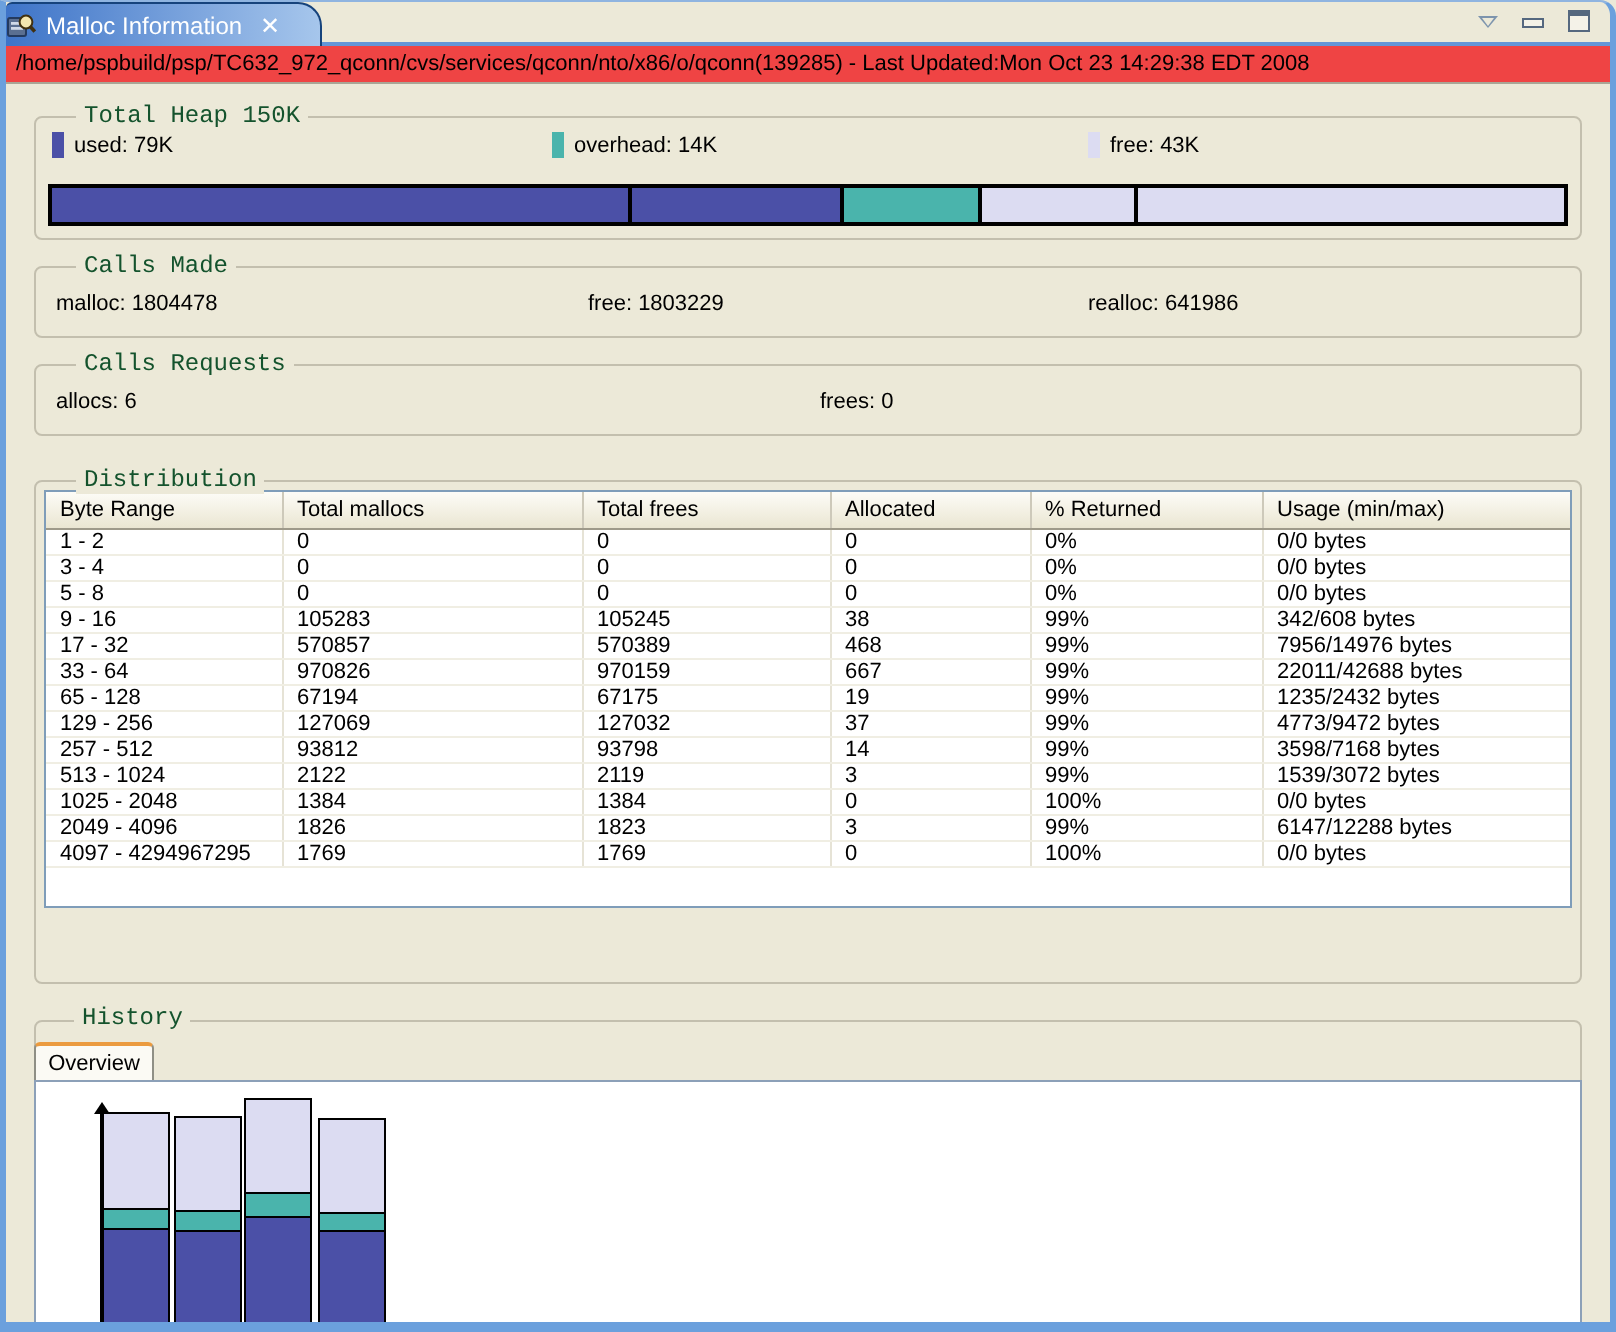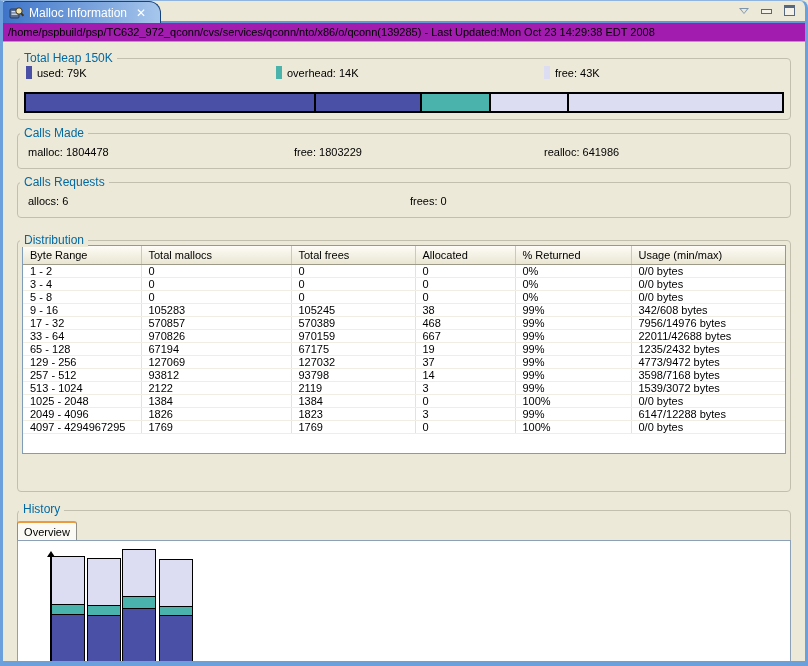--- a/index.html
+++ b/index.html
@@ -21,49 +21,49 @@
   .title-bar {
     height: 22px; background: #ece9d8; position: relative;
     border-bottom: 2px solid #6496d8;
     border-top-right-radius: 8px;
   }
   .view-tab {
     position: absolute; left: 0; top: 0; height: 22px; width: 158px;
     background: linear-gradient(to right, #3e74c8, #a6c6ec);
     border-top-left-radius: 3px; border-top-right-radius: 12px;
     border-top: 1px solid #16437c; border-right: 1px solid #16437c;
-    display: flex; align-items: center; padding: 0 6px; gap: 5px;
+    display: flex; align-items: center; padding: 0 0; gap: 5px;
     color: #fff; cursor: default;
   }
   .view-tab .tab-label { font-size: 12px; white-space: nowrap; }
   .tab-close { color:#fff; font-weight: bold; font-size: 12px; margin-left: 4px; cursor: pointer; }
   .tb-icons { position: absolute; right: 10px; top: 4px; display: flex; gap: 12px; align-items: center; }
   .icon-menu {
     width: 0; height: 0; border-left: 5px solid transparent; border-right: 5px solid transparent;
     border-top: 6px solid #7d94ad; position: relative; cursor: pointer;
   }
   .icon-menu::after {
     content:""; position:absolute; left:-3px; top:-5px;
     border-left:3px solid transparent; border-right:3px solid transparent; border-top:4px solid #ece9d8;
   }
   .icon-min { width: 11px; height: 5px; border: 1px solid #55687f; background:#f4f2e8; margin-top:1px; cursor:pointer; }
   .icon-max { width: 11px; height: 11px; border: 1px solid #55687f; border-top: 3px solid #55687f; background:#f4f2e8; cursor:pointer; }
   
   .path-bar {
-    height: 19px; background: #a21caf; border-bottom: 1px solid #a9a696;
+    height: 19px; background: #ef4444; border-bottom: 1px solid #a9a696;
     display: flex; align-items: center; padding: 8px 5px; white-space: nowrap; overflow: hidden;
   }
   
   .group {
     position: relative; margin: 0 14px;
     border: 1px solid #c3bfae; border-radius: 4px;
   }
   .group-title {
-    position: absolute; top: -8px; left: 2px; background: #ece9d8;
-    padding: 0 4px; color: #0369a1; font-size: 12px; white-space: nowrap;
+    position: absolute; top: -8px; left: 20px; background: #ece9d8;
+    padding: 0 4px; color: #14532d; font-size: 12px; white-space: nowrap; font-family: Liberation Mono, monospace;
   }
   .g-heap { margin-top: 16px; height: 62px; }
   .g-calls { margin-top: 13px; height: 36px; }
   .g-core  { margin-top: 13px; height: 36px; }
   .g-dist  { margin-top: 22px; height: 252px; padding: 4px; }
   .g-hist  { margin-top: 18px; height: 198px; border: none; }
   .g-hist .hist-border {
     position:absolute; top:0; left:0; right:0; bottom:4px;
     border: 1px solid #c3bfae; border-radius: 4px;
   }

